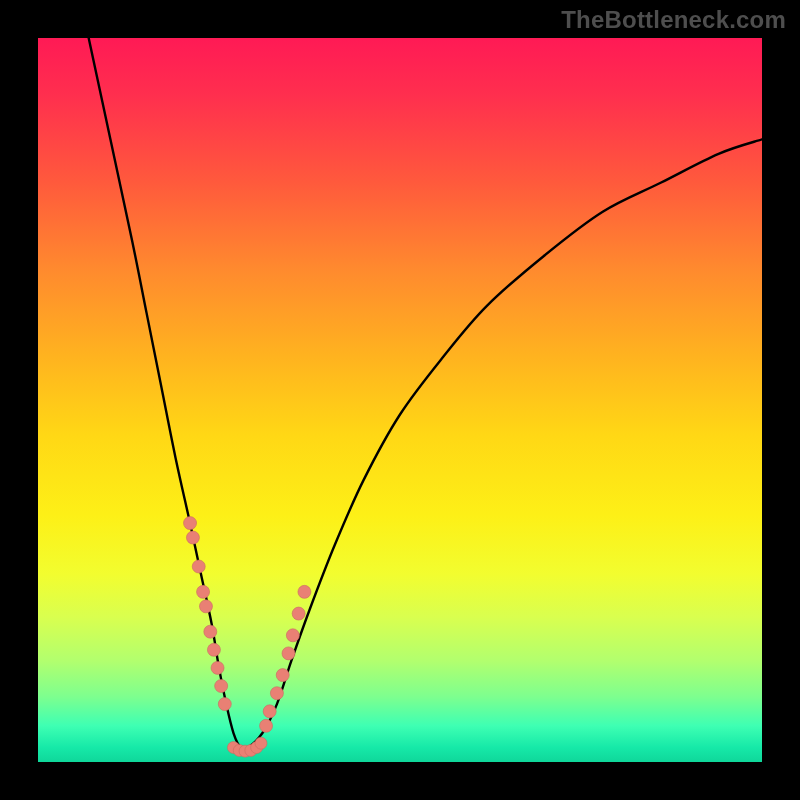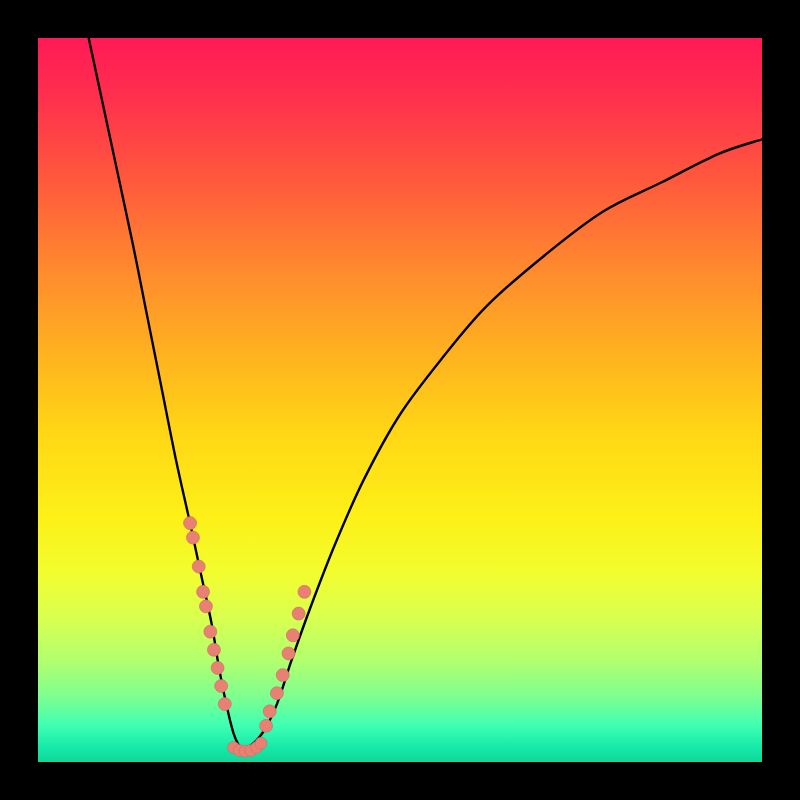--- a/index.html
+++ b/index.html
@@ -70,20 +70,21 @@
   .dot {
     fill: #e98074;
     stroke: #c96b60;
     stroke-width: 0.6;
   }
 </style>
 </head>
 <body>
 
 <div class="frame">
+  <div class="watermark">TheBottleneck.com</div>
 
   <div class="plot-area">
     <div class="gradient"></div>
 
     <svg class="curve" viewBox="0 0 724 724" preserveAspectRatio="none">
       <path id="curve-path" fill="none" stroke="#000" stroke-width="2.4" stroke-linecap="round" d="M 50.68 0.00 C 54.30 16.89, 65.16 67.57, 72.40 101.36 C 79.64 135.15, 88.09 173.76, 94.12 202.72 C 100.15 231.68, 103.77 250.99, 108.60 275.12 C 113.43 299.25, 118.25 323.39, 123.08 347.52 C 127.91 371.65, 132.73 396.99, 137.56 419.92 C 142.39 442.85, 147.82 465.77, 152.04 485.08 C 156.26 504.39, 159.28 518.87, 162.90 535.76 C 166.52 552.65, 170.74 570.75, 173.76 586.44 C 176.78 602.13, 178.59 616.61, 181.00 629.88 C 183.41 643.15, 185.83 655.22, 188.24 666.08 C 190.65 676.94, 193.07 687.80, 195.48 695.04 C 197.89 702.28, 200.31 707.11, 202.72 709.52 C 205.13 711.93, 206.34 711.93, 209.96 709.52 C 213.58 707.11, 219.61 702.28, 224.44 695.04 C 229.27 687.80, 234.09 678.15, 238.92 666.08 C 243.75 654.01, 247.97 638.33, 253.40 622.64 C 258.83 606.95, 264.26 591.27, 271.50 571.96 C 278.74 552.65, 287.79 528.52, 296.84 506.80 C 305.89 485.08, 314.94 463.36, 325.80 441.64 C 336.66 419.92, 348.73 396.99, 362.00 376.48 C 375.27 355.97, 390.96 336.66, 405.44 318.56 C 419.92 300.46, 431.99 284.77, 448.88 267.88 C 465.77 250.99, 487.49 232.89, 506.80 217.20 C 526.11 201.51, 545.41 185.83, 564.72 173.76 C 584.03 161.69, 603.33 154.45, 622.64 144.80 C 641.95 135.15, 663.67 123.08, 680.56 115.84 C 697.45 108.60, 716.76 103.77, 724.00 101.36"></path>
       <g id="dots-left">
           <circle cx="152.04" cy="485.08" r="6.5" class="dot"></circle>
           <circle cx="154.94" cy="499.56" r="6.5" class="dot"></circle>
           <circle cx="160.73" cy="528.52" r="6.5" class="dot"></circle>

